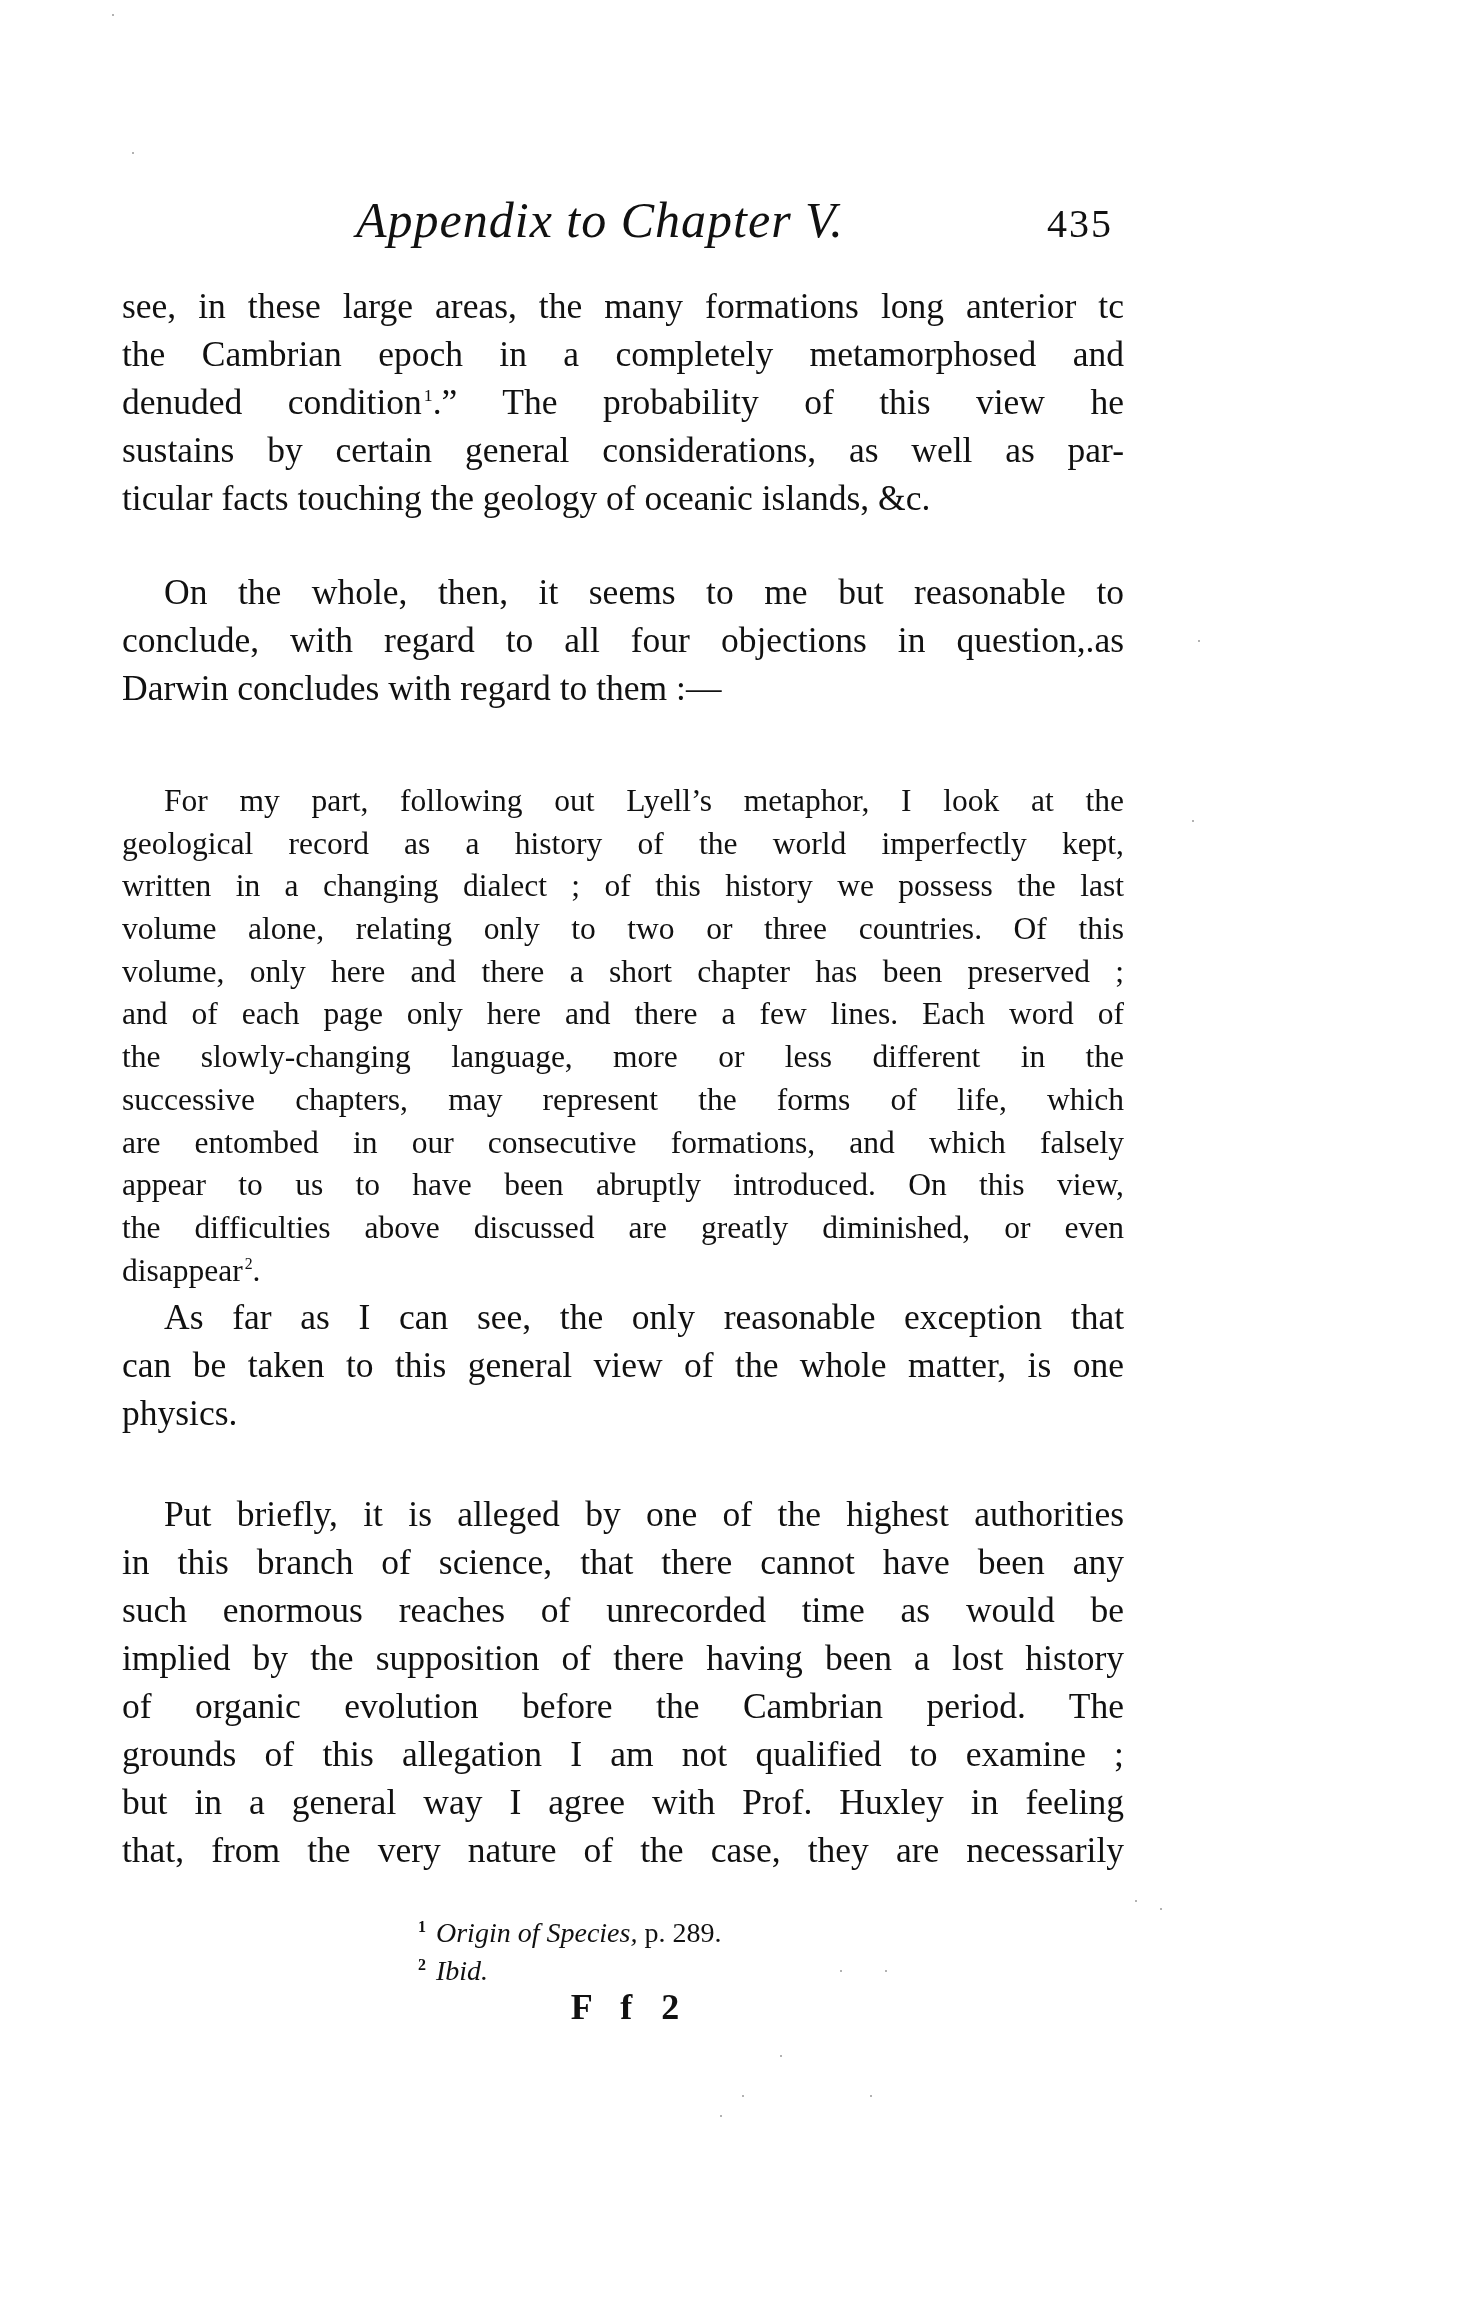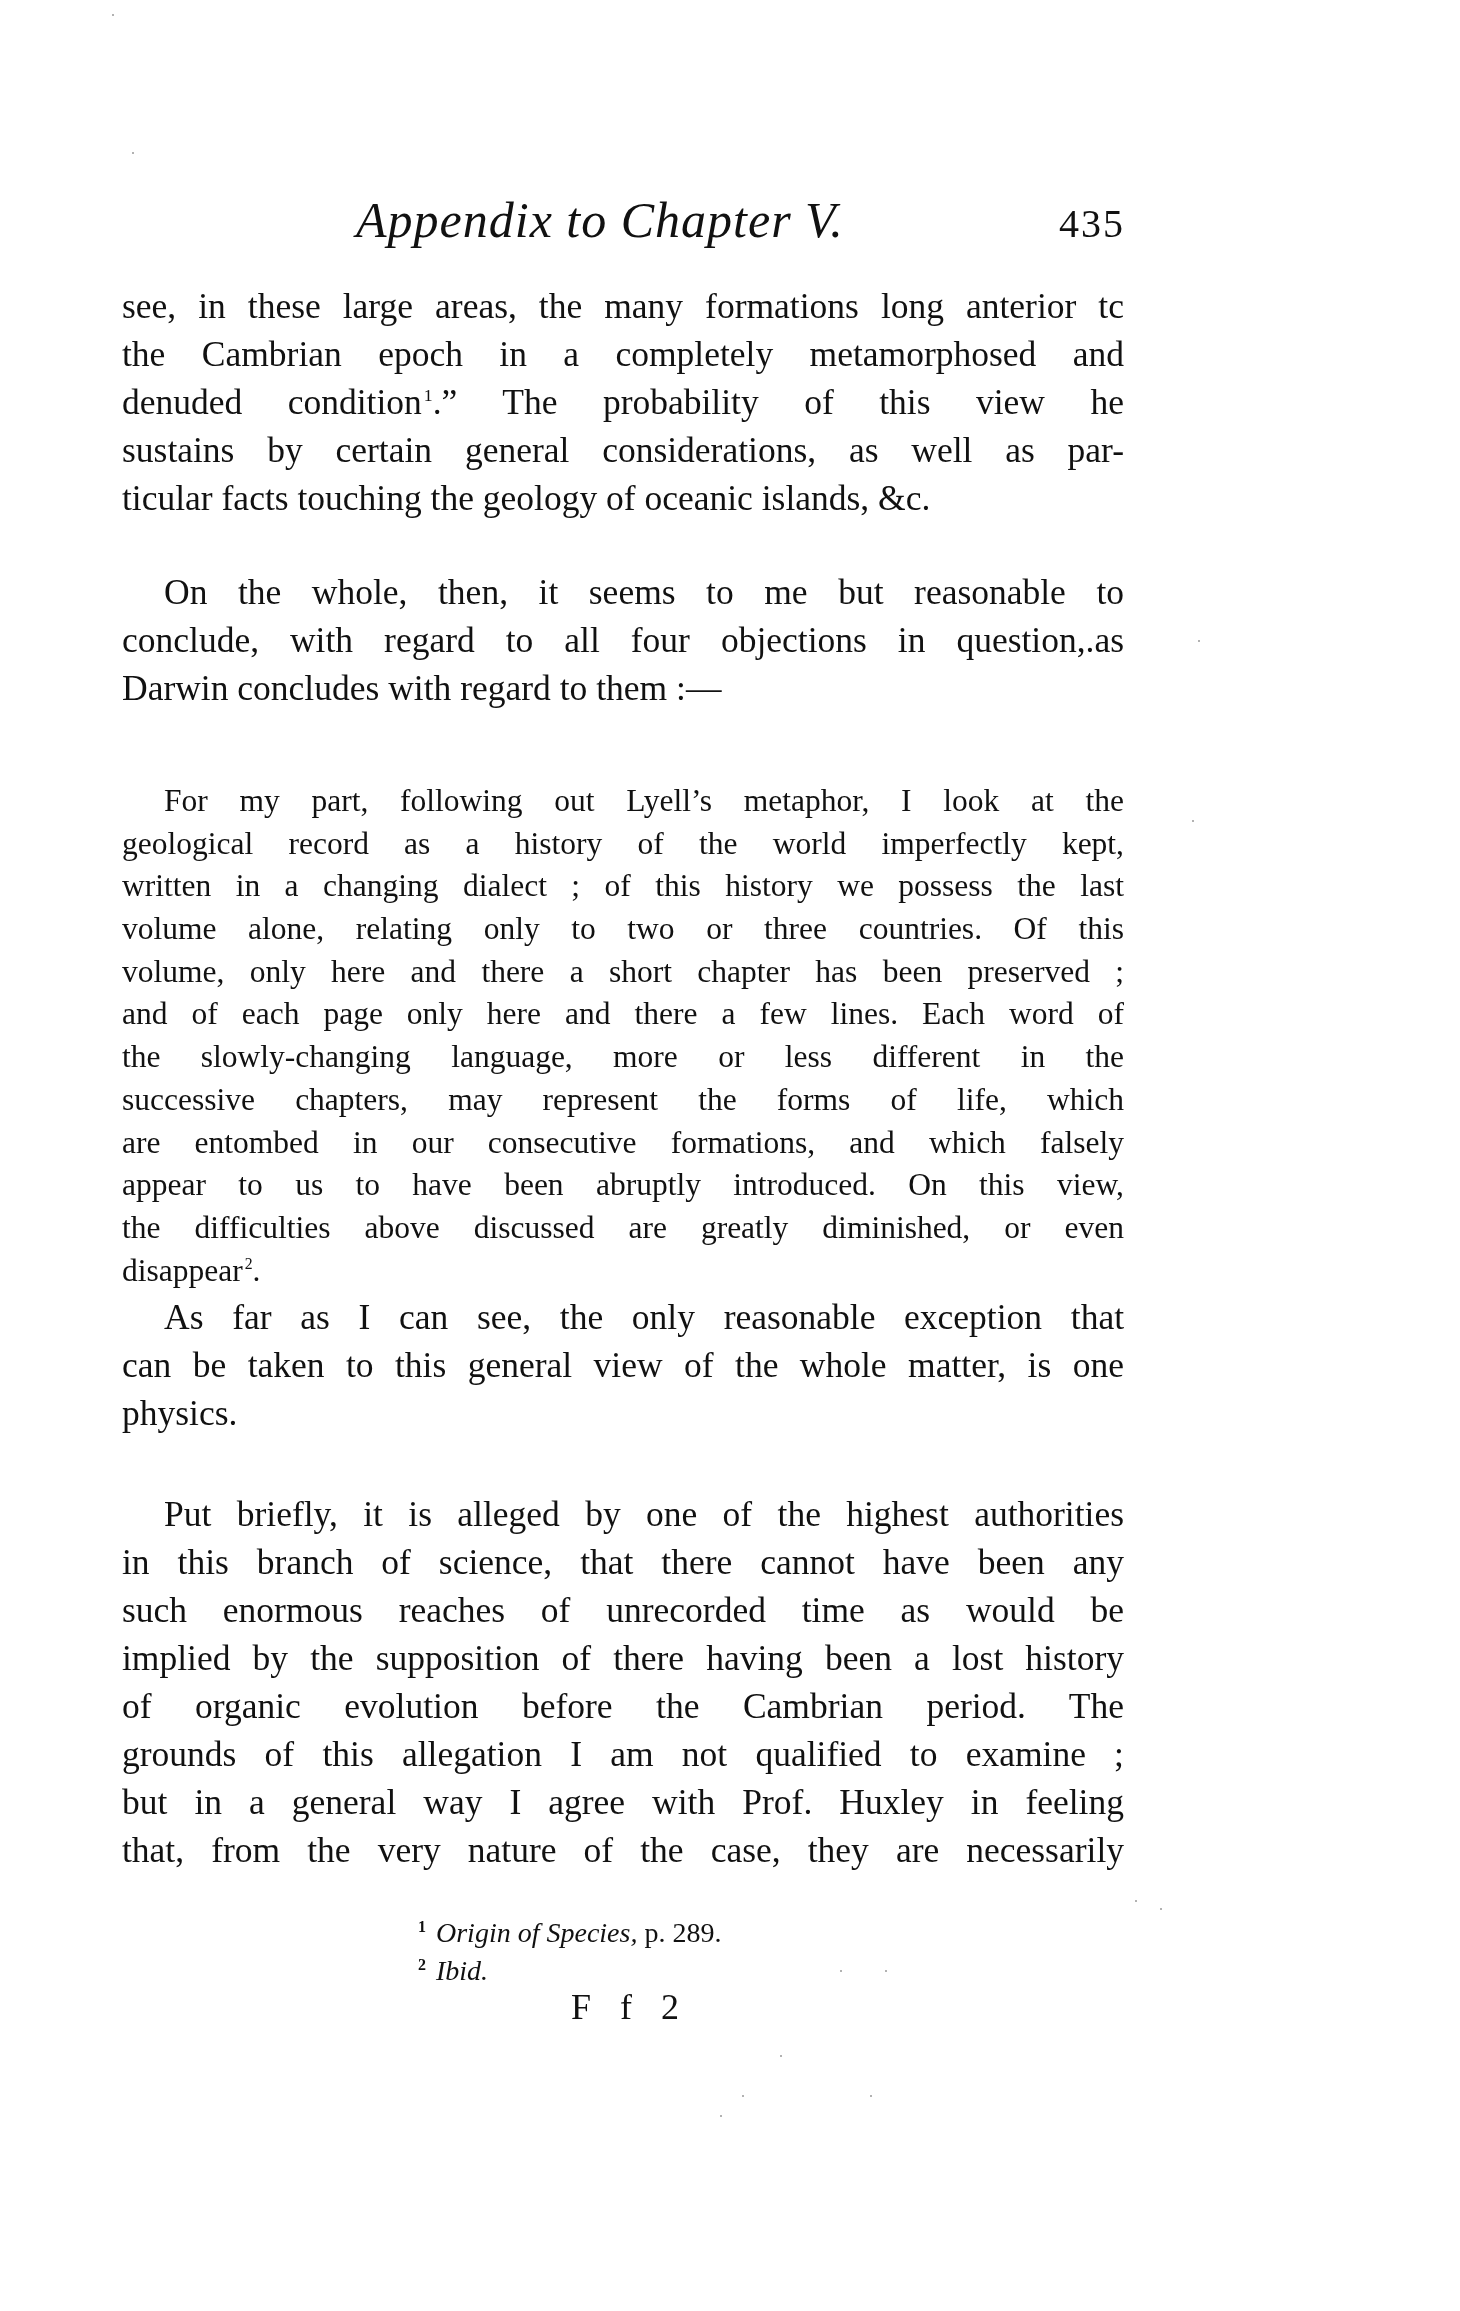--- a/index.html
+++ b/index.html
@@ -3,21 +3,21 @@
 <meta charset="utf-8">
 <style>
   html, body { margin: 0; padding: 0; background: #ffffff; }
   body { width: 1460px; height: 2311px; position: relative; overflow: hidden;
          font-family: "Liberation Serif", "DejaVu Serif", serif; color: #111; }
   .page { position: absolute; left: 0; top: 0; width: 1460px; height: 1803px; }
 
   .running-head { position: absolute; top: 190px; left: 120px; width: 1005px; height: 60px; }
   .running-title { position: absolute; left: 236px; top: 0; font-style: italic;
                    font-size: 50px; line-height: 60px; letter-spacing: 1px; }
-  .page-number { position: absolute; right: 0; top: 4px; font-size: 40px; line-height: 60px; letter-spacing: 2px; margin-left: 40px; }
+  .page-number { position: absolute; right: 12px; top: 4px; font-size: 40px; line-height: 60px; letter-spacing: 2px; margin-left: 40px; }
 
   .text-block { position: absolute; left: 122px; width: 1002px; }
   .line { display: block; height: 48px; line-height: 48px; font-size: 35.5px;
           text-align: justify; text-align-last: justify; white-space: nowrap; overflow: visible; }
   .line.last { text-align-last: left; }
 
   .p1 { top: 282px; }
   .p2 { top: 568px; }
   .quote { top: 748px; margin-top: 32px; }
   .quote .line { height: 42.7px; line-height: 42.7px; font-size: 31.5px; }
@@ -27,21 +27,21 @@
   .indented { text-indent: 42px; }
 
   sup.fn { font-size: 0.5em; vertical-align: super; line-height: 0; margin-left: 2px; }
 
   .footnotes { position: absolute; left: 418px; top: 1908px; width: 700px; }
   .footnote { display: block; height: 38px; line-height: 38px; font-size: 28px; white-space: nowrap; }
   .footnote .fn-mark { font-size: 16px; vertical-align: super; font-weight: bold; margin-right: 10px; }
   .footnote .it { font-style: italic; }
 
   .signature { position: absolute; left: 570px; top: 1985px; width: 120px; text-align: center;
-               font-size: 36px; font-weight: normal; line-height: 44px; letter-spacing: 10px; }
+               font-size: 36px; font-weight: bold; line-height: 44px; letter-spacing: 10px; }
 
   .speck { position: absolute; width: 2px; height: 2px; background: #999; border-radius: 1px; }
 </style>
 </head>
 <body>
 
 <div class="page">
 
   <div class="running-head">
     <span class="running-title">Appendix to Chapter V.</span>

